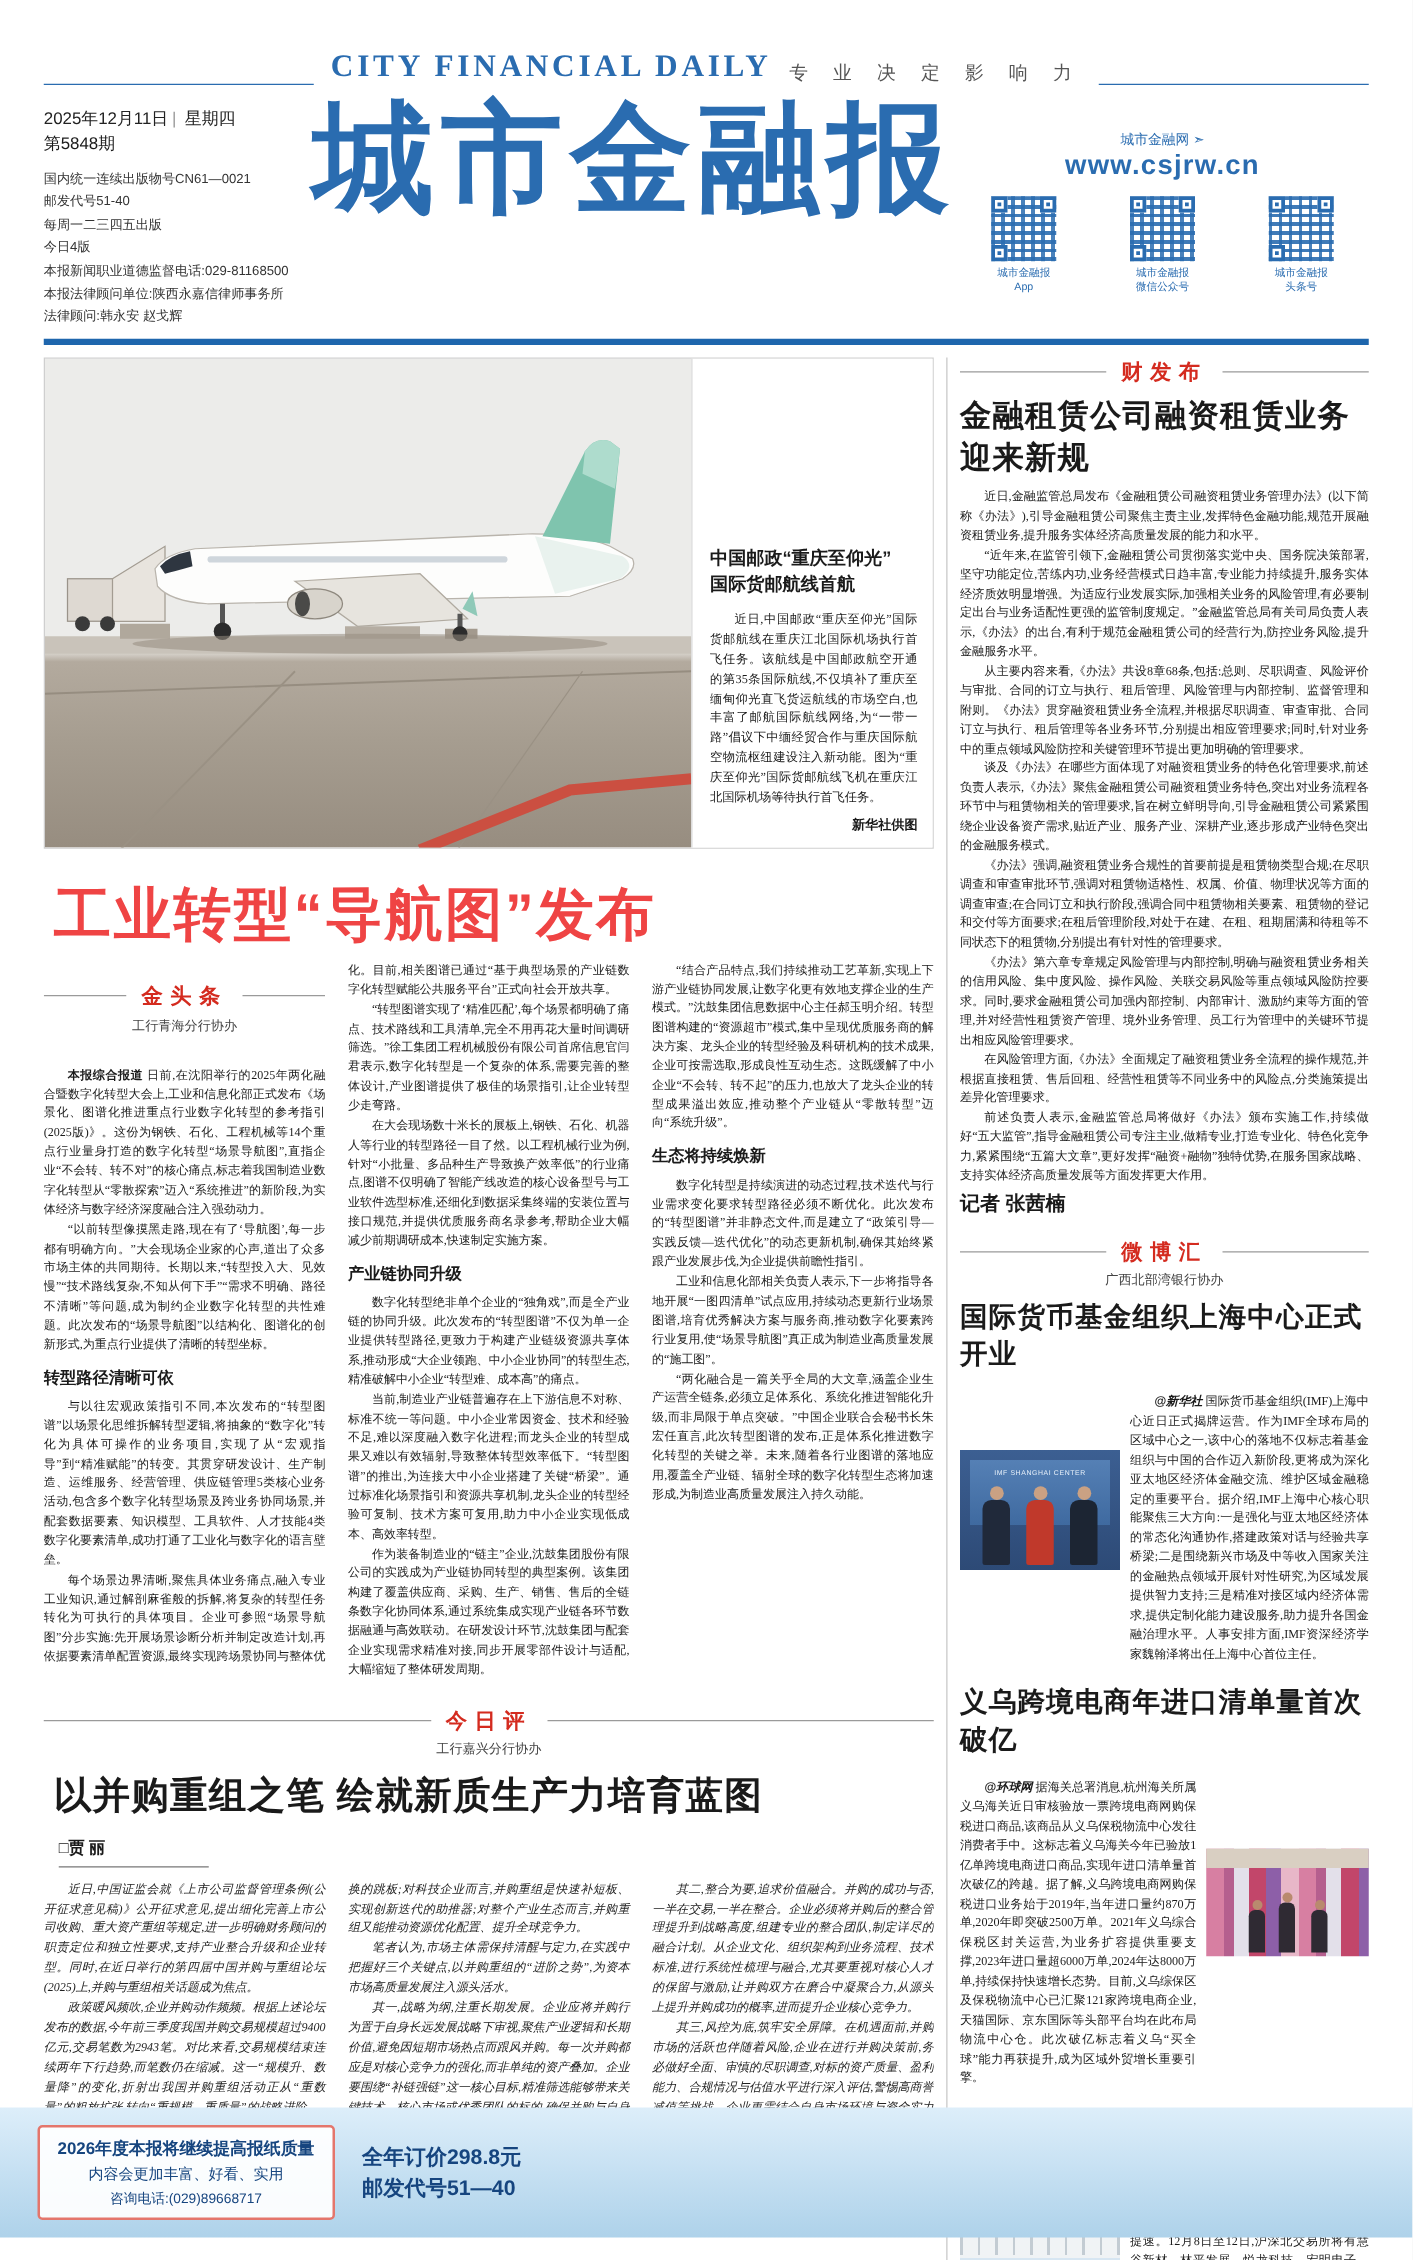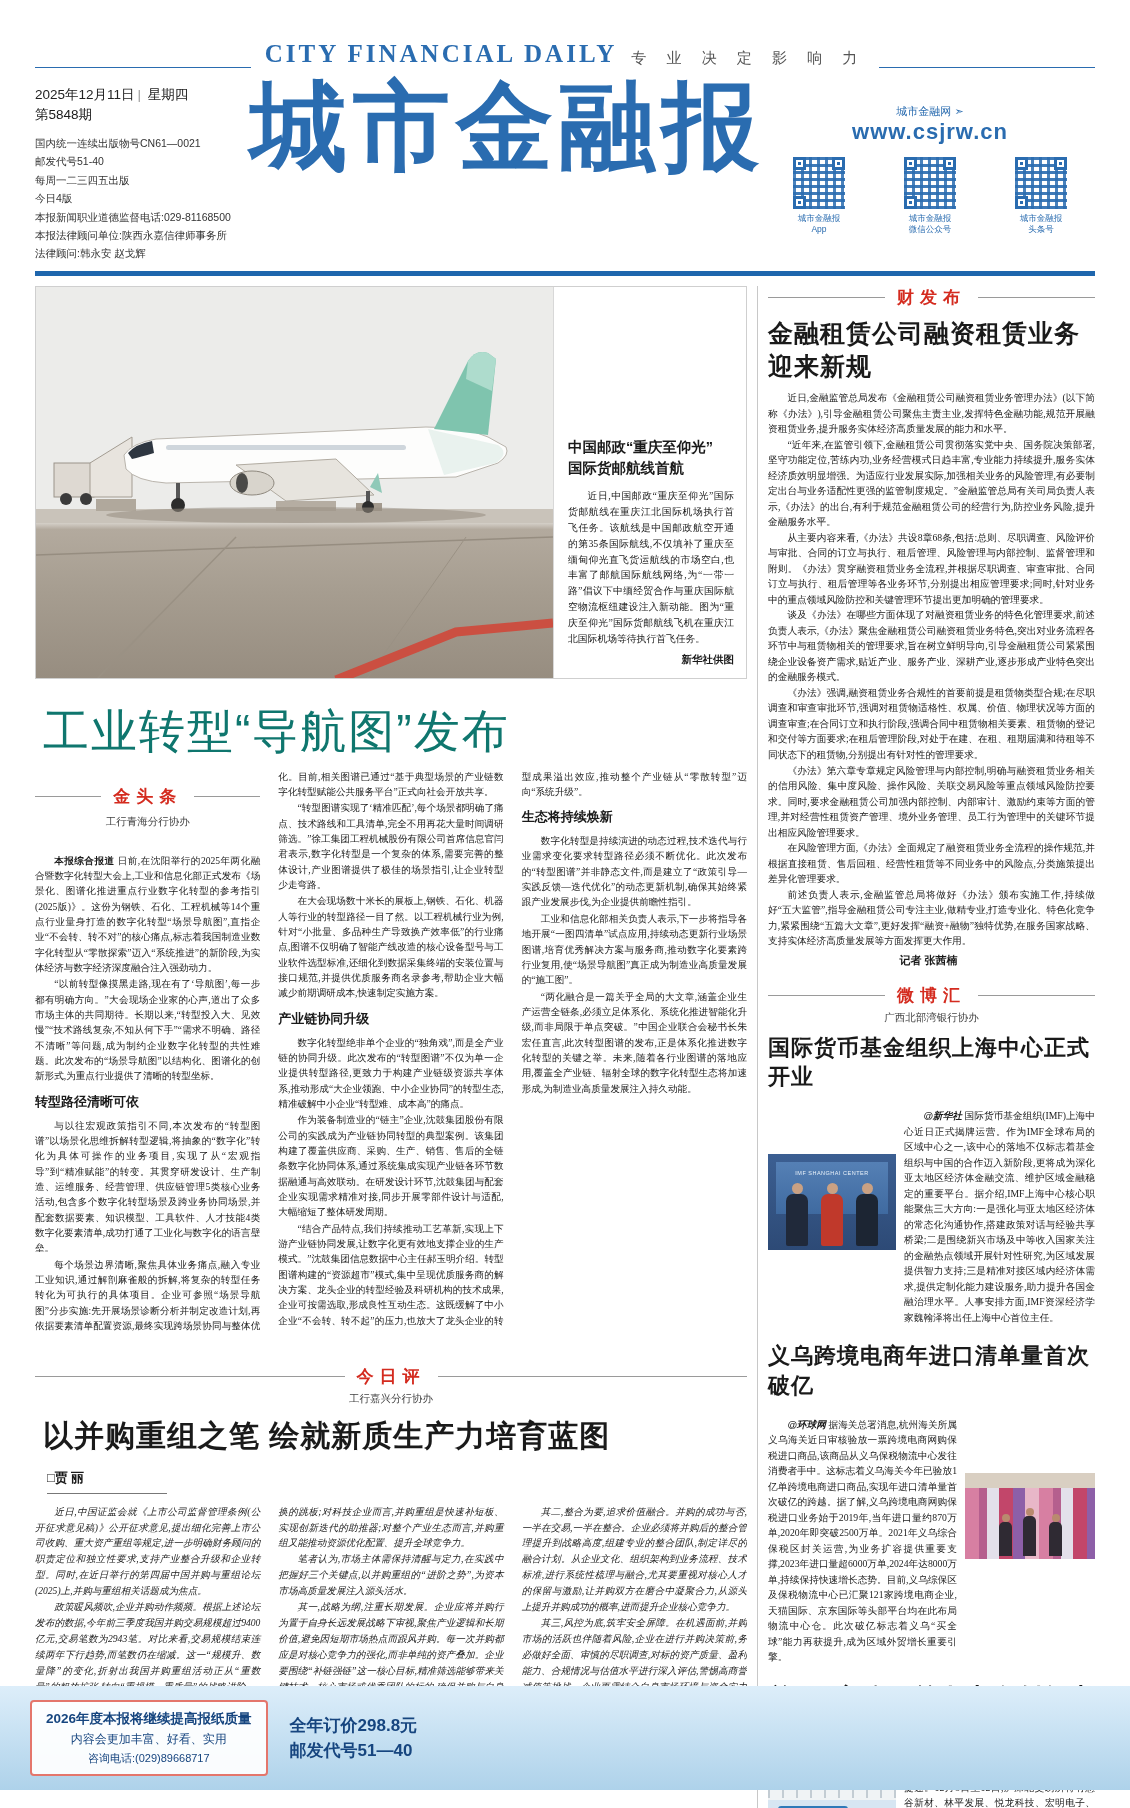--- a/index.html
+++ b/index.html
@@ -49,21 +49,21 @@
   .caption p { font-size:9.8px; line-height:1.62; text-align:justify; text-indent:2em; margin-top:8px; }
   .caption .credit { text-align:right; font-weight:bold; font-size:10.5px; margin-top:6px; font-family:"Liberation Sans",sans-serif;}
 
   
   .badge-row { display:flex; align-items:center; gap:12px; }
   .badge-row .rule { flex:1; border-top:1px solid #9a9a9a; }
   .badge-text { color:#d42b1f; font-weight:900; font-size:17px; letter-spacing:6px; font-family:"Liberation Sans",sans-serif; }
   .badge-sub { text-align:center; font-size:10.5px; color:#444; margin-top:4px; }
 
   
-  .main-headline { font-size:46px; font-weight:400; letter-spacing:2px; color:#0f766e;
+  .main-headline { font-size:46px; font-weight:700; letter-spacing:2px; color:#ef4444;
                    margin:22px 0 4px 8px; font-family:"Liberation Sans",sans-serif; }
   .article-cols { column-count:3; column-gap:18px; column-fill:auto; height:582px; overflow:hidden;
                   font-size:9.6px; line-height:1.6; text-align:justify; margin-top:6px; }
   .article-cols .para { text-indent:2em; margin-bottom:1px; }
   .article-cols .para b { font-family:"Liberation Sans",sans-serif; }
   .subhead { font-size:13px; font-weight:bold; margin:8px 0 5px; font-family:"Liberation Sans",sans-serif; break-after:avoid;}
   .col-badge { break-inside:avoid; margin:14px 0 22px; }
 
   
   .editorial { margin-top:14px; }
@@ -74,21 +74,21 @@
   .ed-cols { column-count:3; column-gap:18px; column-fill:auto; height:238px; overflow:hidden;
              font-size:9.6px; line-height:1.66; text-align:justify; font-style:italic; color:#222;}
   .ed-cols .para { text-indent:2em; }
 
   
   .side-art h2 { font-size:25px; font-weight:900; line-height:1.35; letter-spacing:1px;
                  margin:8px 0 6px; font-family:"Liberation Sans",sans-serif; }
   .side-art h2.mid { font-size:22px; }
   .side-body { font-size:9.7px; line-height:1.6; text-align:justify; }
   .side-body .para { text-indent:2em; }
-  .side-byline { text-align:center; font-size:11px; font-weight:bold; margin:4px 6px 0 0;
+  .side-byline { text-align:left; font-size:16px; font-weight:bold; margin:4px 6px 0 0;
                  font-family:"Liberation Sans",sans-serif; }
   .wrap-flex { display:flex; gap:8px; margin-top:16px; }
   .art-photo { position:relative; overflow:hidden; flex-shrink:0; }
   .src-tag { font-weight:bold; font-style:italic; font-family:"Liberation Sans",sans-serif; }
   .side-sec { margin-top:16px; }
 
   
   .imf-art { width:128px; height:96px; margin-top:46px; background:linear-gradient(#3c5f92,#2d4a76); }
   .imf-screen { position:absolute; left:8px; top:8px; right:8px; height:52px; background:linear-gradient(#5580b5,#3f6aa0); }
   .imf-screen span { display:block; text-align:center; color:#e8f1fa; font-size:5.5px; letter-spacing:.5px; margin-top:8px; font-family:"Liberation Sans",sans-serif;}
@@ -273,20 +273,21 @@
         <div>
             <p class="para"><b>本报综合报道  </b>日前,在沈阳举行的2025年两化融合暨数字化转型大会上,工业和信息化部正式发布《场景化、图谱化推进重点行业数字化转型的参考指引(2025版)》。这份为钢铁、石化、工程机械等14个重点行业量身打造的数字化转型“场景导航图”,直指企业“不会转、转不对”的核心痛点,标志着我国制造业数字化转型从“零散探索”迈入“系统推进”的新阶段,为实体经济与数字经济深度融合注入强劲动力。</p>
             <p class="para">“以前转型像摸黑走路,现在有了‘导航图’,每一步都有明确方向。”大会现场企业家的心声,道出了众多市场主体的共同期待。长期以来,“转型投入大、见效慢”“技术路线复杂,不知从何下手”“需求不明确、路径不清晰”等问题,成为制约企业数字化转型的共性难题。此次发布的“场景导航图”以结构化、图谱化的创新形式,为重点行业提供了清晰的转型坐标。</p>
             <h3 class="subhead">转型路径清晰可依</h3>
             <p class="para">与以往宏观政策指引不同,本次发布的“转型图谱”以场景化思维拆解转型逻辑,将抽象的“数字化”转化为具体可操作的业务项目,实现了从“宏观指导”到“精准赋能”的转变。其贯穿研发设计、生产制造、运维服务、经营管理、供应链管理5类核心业务活动,包含多个数字化转型场景及跨业务协同场景,并配套数据要素、知识模型、工具软件、人才技能4类数字化要素清单,成功打通了工业化与数字化的语言壁垒。</p>
             <p class="para">每个场景边界清晰,聚焦具体业务痛点,融入专业工业知识,通过解剖麻雀般的拆解,将复杂的转型任务转化为可执行的具体项目。企业可参照“场景导航图”分步实施:先开展场景诊断分析并制定改造计划,再依据要素清单配置资源,最终实现跨场景协同与整体优化。目前,相关图谱已通过“基于典型场景的产业链数字化转型赋能公共服务平台”正式向社会开放共享。</p>
             <p class="para">“转型图谱实现了‘精准匹配’,每个场景都明确了痛点、技术路线和工具清单,完全不用再花大量时间调研筛选。”徐工集团工程机械股份有限公司首席信息官闫君表示,数字化转型是一个复杂的体系,需要完善的整体设计,产业图谱提供了极佳的场景指引,让企业转型少走弯路。</p>
             <p class="para">在大会现场数十米长的展板上,钢铁、石化、机器人等行业的转型路径一目了然。以工程机械行业为例,针对“小批量、多品种生产导致换产效率低”的行业痛点,图谱不仅明确了智能产线改造的核心设备型号与工业软件选型标准,还细化到数据采集终端的安装位置与接口规范,并提供优质服务商名录参考,帮助企业大幅减少前期调研成本,快速制定实施方案。</p>
             <h3 class="subhead">产业链协同升级</h3>
             <p class="para">数字化转型绝非单个企业的“独角戏”,而是全产业链的协同升级。此次发布的“转型图谱”不仅为单一企业提供转型路径,更致力于构建产业链级资源共享体系,推动形成“大企业领跑、中小企业协同”的转型生态,精准破解中小企业“转型难、成本高”的痛点。</p>
+            <p class="para">当前,制造业产业链普遍存在上下游信息不对称、标准不统一等问题。中小企业常因资金、技术和经验不足,难以深度融入数字化进程;而龙头企业的转型成果又难以有效辐射,导致整体转型效率低下。“转型图谱”的推出,为连接大中小企业搭建了关键“桥梁”。通过标准化场景指引和资源共享机制,龙头企业的转型经验可复制、技术方案可复用,助力中小企业实现低成本、高效率转型。</p>
             <p class="para">作为装备制造业的“链主”企业,沈鼓集团股份有限公司的实践成为产业链协同转型的典型案例。该集团构建了覆盖供应商、采购、生产、销售、售后的全链条数字化协同体系,通过系统集成实现产业链各环节数据融通与高效联动。在研发设计环节,沈鼓集团与配套企业实现需求精准对接,同步开展零部件设计与适配,大幅缩短了整体研发周期。</p>
             <p class="para">“结合产品特点,我们持续推动工艺革新,实现上下游产业链协同发展,让数字化更有效地支撑企业的生产模式。”沈鼓集团信息数据中心主任郝玉明介绍。转型图谱构建的“资源超市”模式,集中呈现优质服务商的解决方案、龙头企业的转型经验及科研机构的技术成果,企业可按需选取,形成良性互动生态。这既缓解了中小企业“不会转、转不起”的压力,也放大了龙头企业的转型成果溢出效应,推动整个产业链从“零散转型”迈向“系统升级”。</p>
             <h3 class="subhead">生态将持续焕新</h3>
             <p class="para">数字化转型是持续演进的动态过程,技术迭代与行业需求变化要求转型路径必须不断优化。此次发布的“转型图谱”并非静态文件,而是建立了“政策引导—实践反馈—迭代优化”的动态更新机制,确保其始终紧跟产业发展步伐,为企业提供前瞻性指引。</p>
             <p class="para">工业和信息化部相关负责人表示,下一步将指导各地开展“一图四清单”试点应用,持续动态更新行业场景图谱,培育优秀解决方案与服务商,推动数字化要素跨行业复用,使“场景导航图”真正成为制造业高质量发展的“施工图”。</p>
             <p class="para">“两化融合是一篇关乎全局的大文章,涵盖企业生产运营全链条,必须立足体系化、系统化推进智能化升级,而非局限于单点突破。”中国企业联合会秘书长朱宏任直言,此次转型图谱的发布,正是体系化推进数字化转型的关键之举。未来,随着各行业图谱的落地应用,覆盖全产业链、辐射全球的数字化转型生态将加速形成,为制造业高质量发展注入持久动能。</p>
           </div>
       </div>
 
       <div class="editorial">

